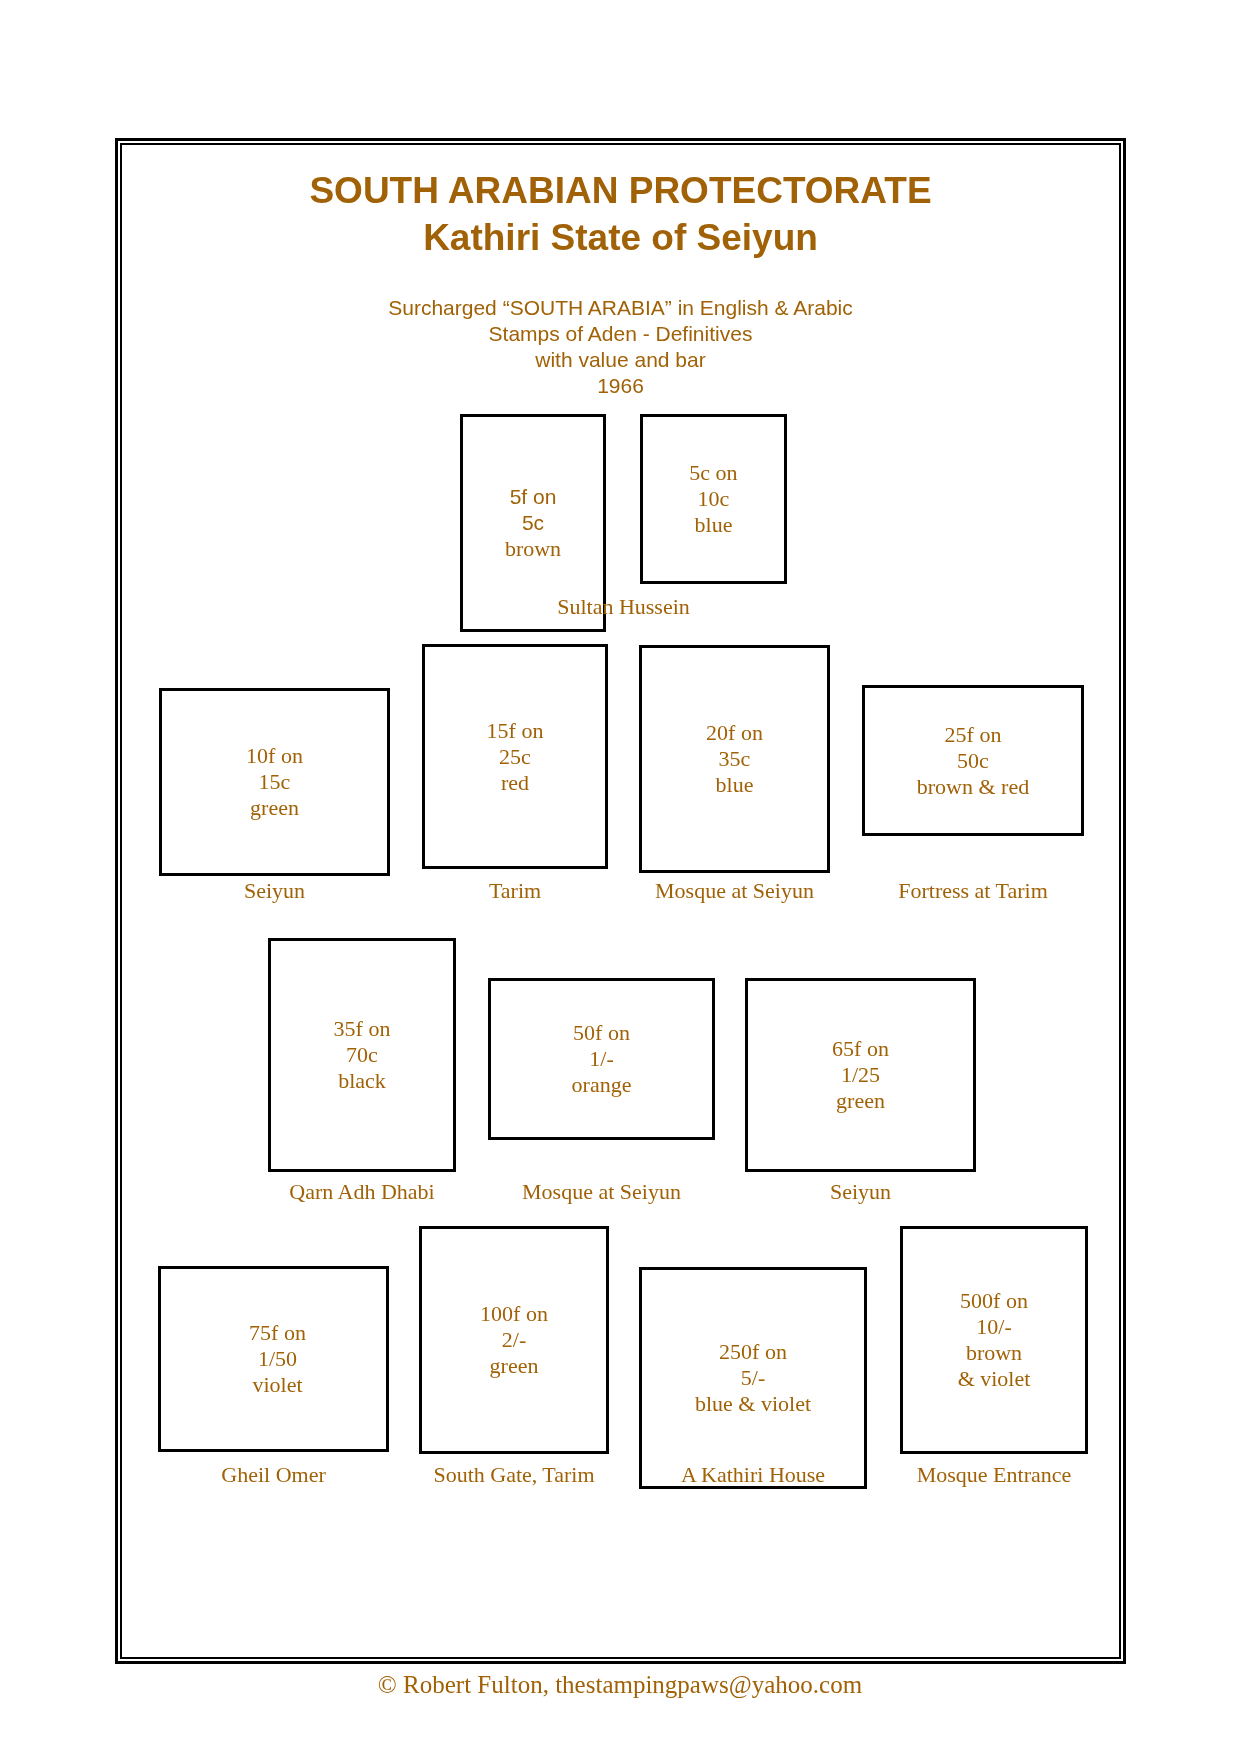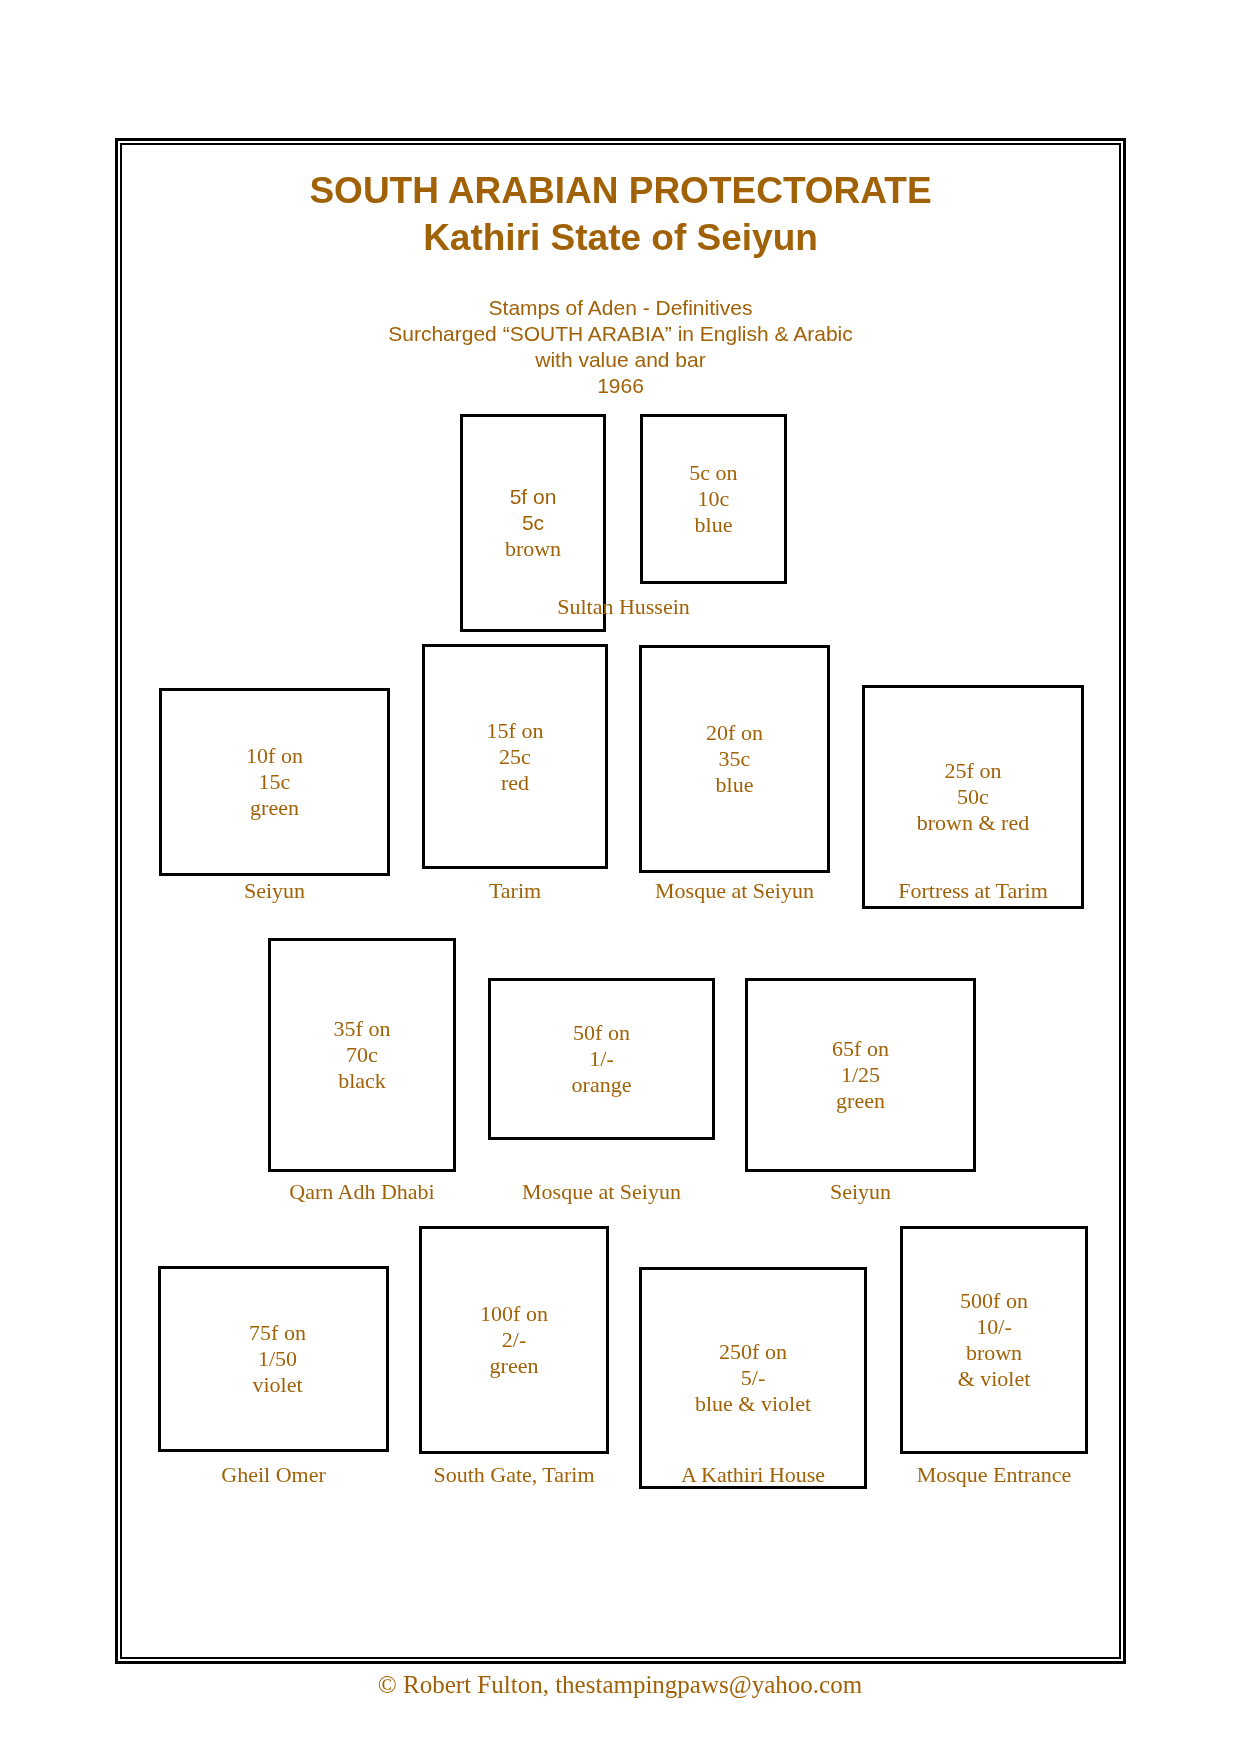--- a/index.html
+++ b/index.html
@@ -41,21 +41,21 @@
   .footer {
     position:absolute; left:0; top:1646px; width:1240px; text-align:center;
     font-size:25px; line-height:30px;
   }
   
   .s1  { left:460px; top:390px;  width:146px; height:218px; }
   .s2  { left:640px; top:390px;  width:147px; height:170px; }
   .s3  { left:159px; top:664px;  width:231px; height:188px; }
   .s4  { left:422px; top:620px;  width:186px; height:225px; }
   .s5  { left:639px; top:621px;  width:191px; height:228px; }
-  .s6  { left:862px; top:661px;  width:222px; height:224px; }
+  .s6  { left:862px; top:661px;  width:222px; height:151px; }
   .s7  { left:268px; top:914px;  width:188px; height:234px; }
   .s8  { left:488px; top:954px;  width:227px; height:162px; }
   .s9  { left:745px; top:954px;  width:231px; height:194px; }
   .s10 { left:158px; top:1242px; width:231px; height:186px;padding-left:8px; }
   .s11 { left:419px; top:1202px; width:190px; height:228px; }
   .s12 { left:639px; top:1243px; width:228px; height:222px; }
   .s13 { left:900px; top:1202px; width:188px; height:228px; }
   
   .c1  { left:460px; top:570px;  width:327px; }
   .c2  { left:159px; top:854px;  width:231px; }
@@ -73,22 +73,22 @@
 </head>
 <body>
 
 <div class="page">
 
   <div class="frame"></div>
 
   <div class="title"><span>SOUTH ARABIAN PROTECTORATE</span><br><span>Kathiri State of Seiyun</span></div>
 
   <div class="subtitle">
+    <div>Surcharged “SOUTH ARABIA” in English &amp; Arabic</div>
     <div>Stamps of Aden - Definitives</div>
-    <div>Surcharged “SOUTH ARABIA” in English &amp; Arabic</div>
     <div>with value and bar</div>
     <div>1966</div>
   </div>
 
   <div class="stamp s1">
     <span class="alt">5f on</span>
     <span class="alt">5c</span>
     <span>brown</span>
   </div>
   <div class="stamp s2">

